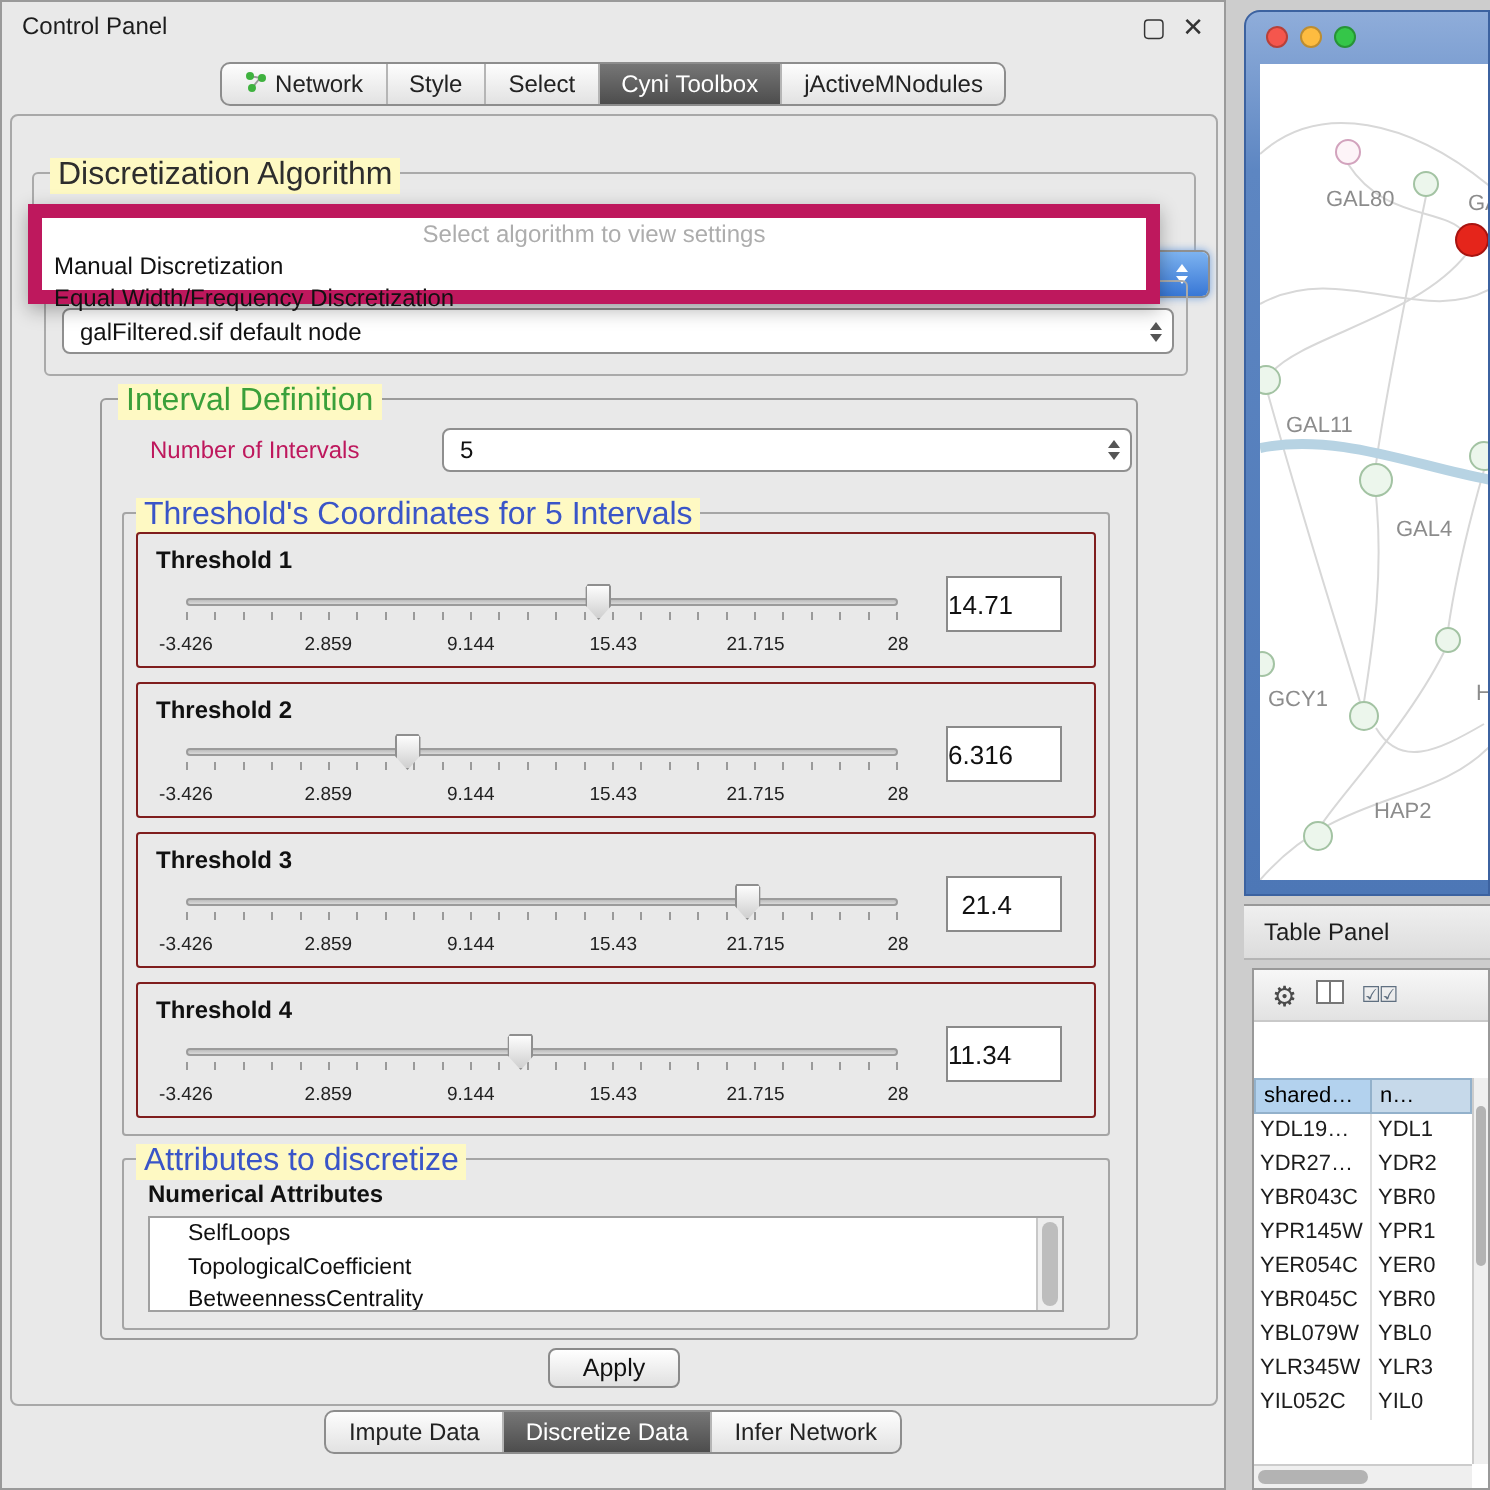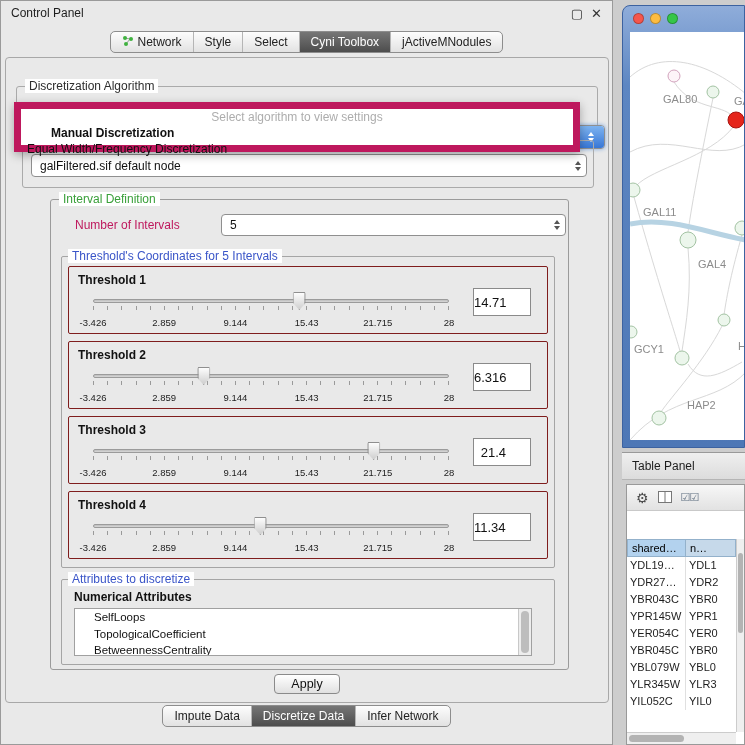--- a/index.html
+++ b/index.html
@@ -22,40 +22,40 @@
     border-left:1px solid #b5b5b5; white-space:nowrap; }
   .tab:first-child { border-left:none; }
   .tab.selected { background:linear-gradient(#767676,#4d4d4d); color:#fff; }
   .top-tabs { position:absolute; left:0; right:0; top:30px; }
   .bottom-tabs { position:absolute; left:0; right:0; top:704px; }
 
   .cp-inner { position:absolute; left:4px; top:56px; width:604px; height:646px;
     border:1px solid #a8a8a8; border-radius:4px; background:#e9e9e9; }
 
   .group { position:absolute; border:1px solid #aaaaaa; border-radius:3px; }
-  .group-label { position:absolute; top:-8px; left:8px; background:#ffffff; padding:0 4px; font-size:12px; color:#2d2d2d; }
+  .group-label { position:absolute; top:-8px; left:8px; background:#fef9c3; padding:0 4px; font-size:16px; color:#2d2d2d; }
   .group-label.green { color:#3aa03a; }
   .group-label.blue { color:#3a55c8; }
 
   
   .algo-group { left:10px; top:28px; width:582px; height:62px; }
   .algo-combo { position:absolute; left:18px; top:38px; width:570px; height:24px;
     background:#fff; border:1px solid #8f8f8f; border-radius:4px; box-shadow:0 0 4px #7aa6e0; }
   .algo-cap { position:absolute; right:0; top:0; width:26px; height:22px;
     background:linear-gradient(#7db3f0,#3877d6); border-radius:0 3px 3px 0;
     display:flex; flex-direction:column; align-items:center; justify-content:center; gap:2px; }
   .tri-up-w { width:0;height:0;border-left:3.5px solid transparent;border-right:3.5px solid transparent;border-bottom:4px solid #fff; }
   .tri-dn-w { width:0;height:0;border-left:3.5px solid transparent;border-right:3.5px solid transparent;border-top:4px solid #fff; }
 
   
   .algo-popup { position:absolute; left:8px; top:44px; width:566px; height:50px; z-index:10;
     background:#fff; border:7px solid #be185d; box-shadow:0 3px 9px rgba(0,0,0,.3); font-size:12px; }
   .popup-header { height:16px; line-height:16px; text-align:center; color:#adadad; }
   .popup-item { height:16px; line-height:16px; padding-left:6px; color:#111; }
-  .popup-item.bold { font-weight:bold;margin-left:24px; }
+  .popup-item.bold { font-weight:normal; }
 
   
   .tdata-group { left:16px; top:82px; width:572px; height:48px; }
   .combo { position:absolute; background:#fff; border:1px solid #8f8f8f; border-radius:4px;
     font-size:12px; color:#111; display:flex; align-items:center; }
   .combo .txt { padding-left:8px; flex:1; overflow:hidden; white-space:nowrap; }
   .spin { width:16px; display:flex; flex-direction:column; align-items:center; gap:2px; }
   .tri-up { width:0;height:0;border-left:3.5px solid transparent;border-right:3.5px solid transparent;border-bottom:4px solid #555; }
   .tri-dn { width:0;height:0;border-left:3.5px solid transparent;border-right:3.5px solid transparent;border-top:4px solid #555; }
   .tdata-combo { left:8px; top:13px; width:556px; height:23px; }

